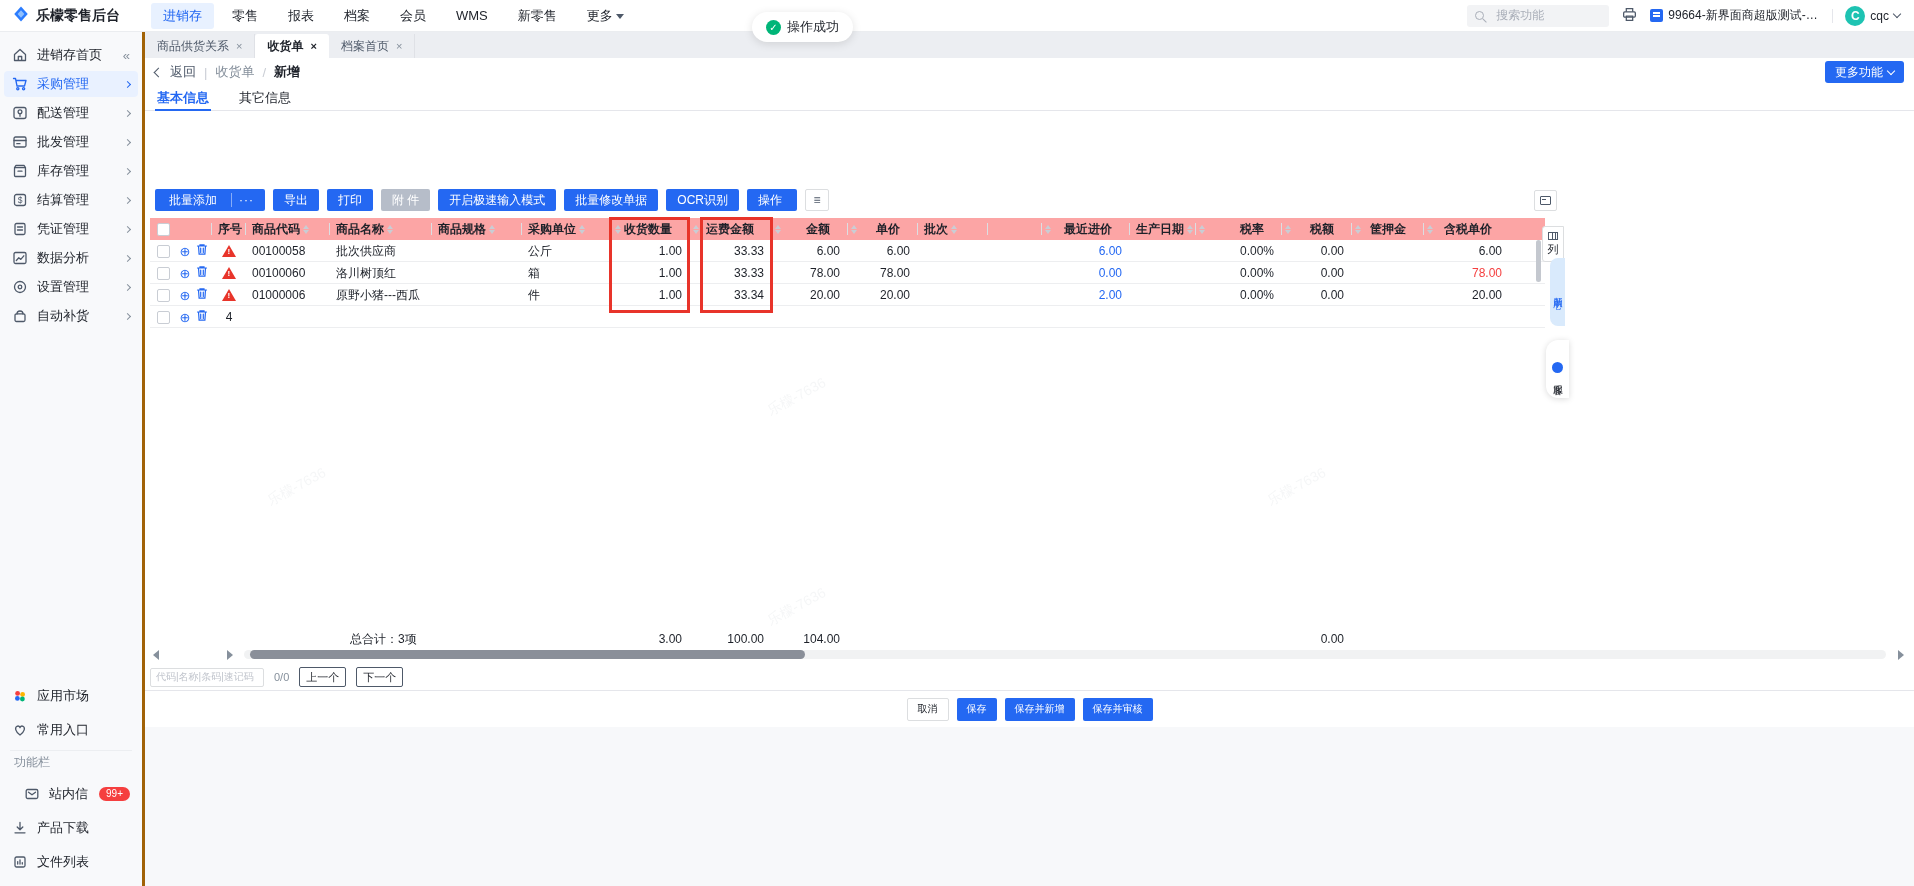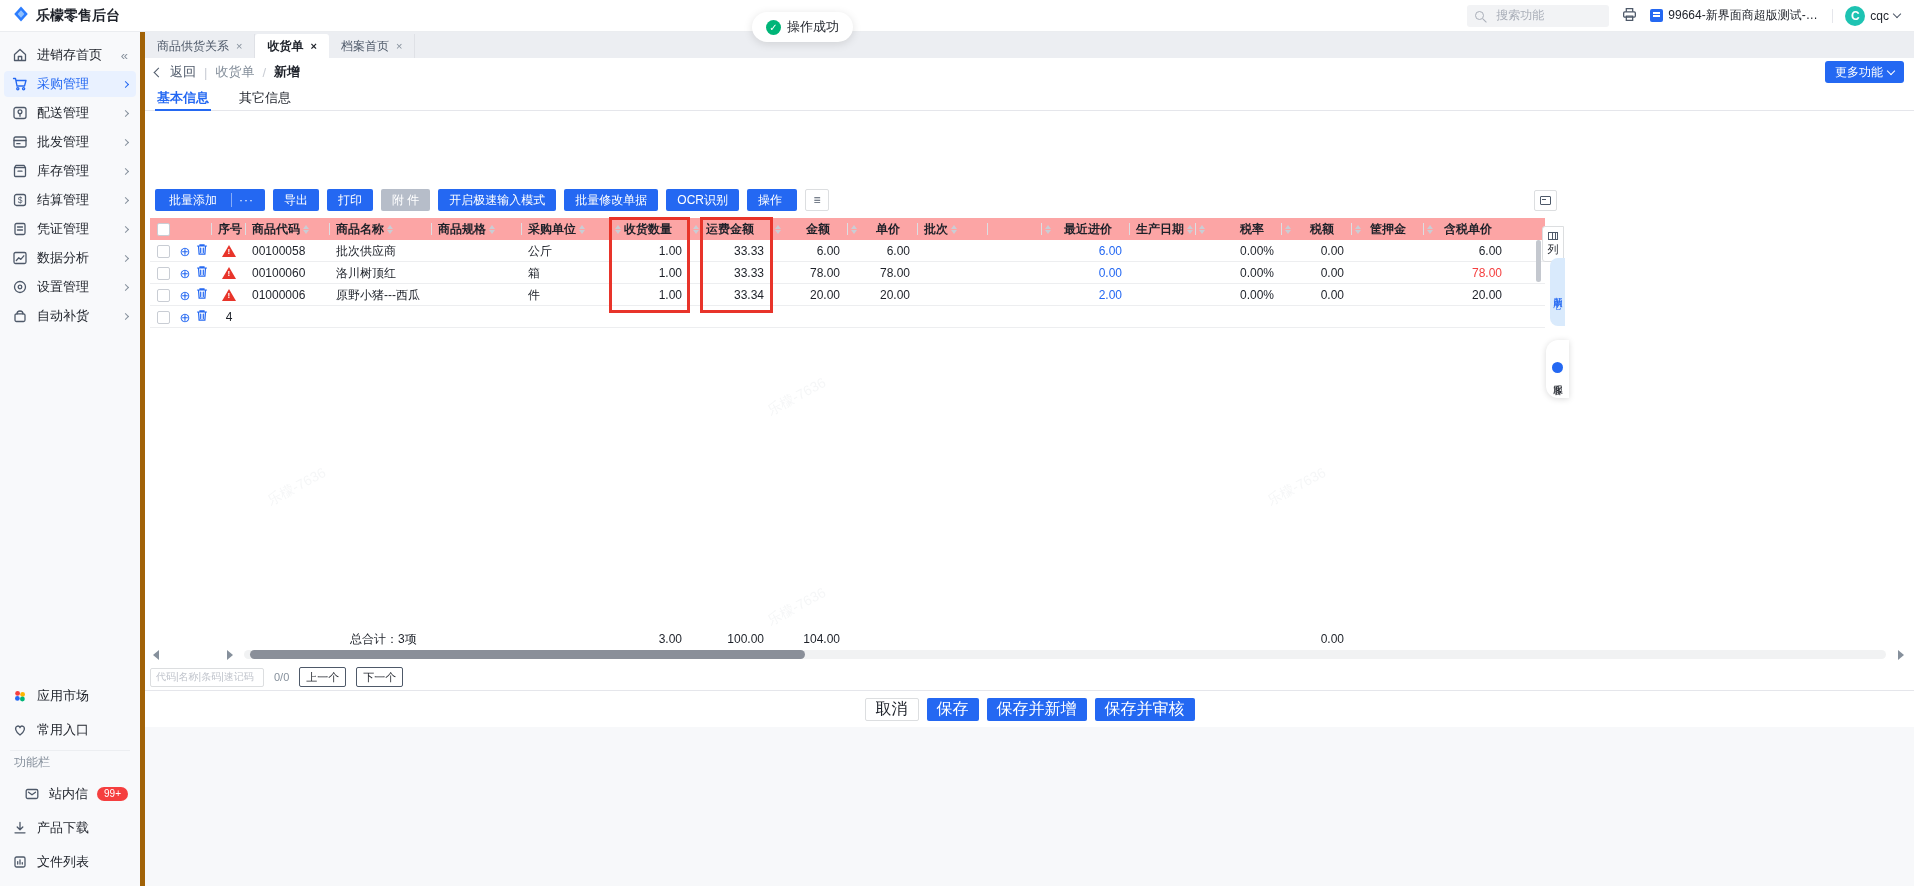--- a/index.html
+++ b/index.html
@@ -22,21 +22,21 @@
   .doc-ico{width:13px;height:13px;background:#2468f2;border-radius:2px;position:relative;flex:none}
   .doc-ico::after{content:'';position:absolute;left:3px;top:3px;width:7px;height:1.5px;background:#fff;box-shadow:0 3px 0 #fff}
   .vdiv{width:1px;height:14px;background:#e5e6eb}
   .avatar{width:20px;height:20px;border-radius:50%;background:#1ec3b2;color:#fff;font-size:12px;font-weight:700;display:flex;align-items:center;justify-content:center}
   .user{display:flex;align-items:center;gap:5px}
   .chev{display:inline-block;width:6px;height:6px;border-right:1.5px solid #4e5969;border-bottom:1.5px solid #4e5969;transform:rotate(45deg);margin-top:-3px}
   
   #toast{position:absolute;left:752px;top:12px;z-index:60;background:#fff;border-radius:16px;box-shadow:0 2px 10px rgba(0,0,0,.12);display:flex;align-items:center;gap:6px;padding:6px 14px;font-size:13px}
   .check{width:15px;height:15px;border-radius:50%;background:#00b578;color:#fff;font-size:10px;display:flex;align-items:center;justify-content:center}
   
-  #sidebar{position:absolute;left:0;top:32px;width:145px;height:854px;background:#f8f9fb;border-right:5px solid #a16207;z-index:20}
+  #sidebar{position:absolute;left:0;top:32px;width:145px;height:854px;background:#f8f9fb;border-right:3px solid #a16207;z-index:20}
   .side-item{display:flex;align-items:center;gap:9px;height:26px;margin:3px 4px;padding:0 8px;border-radius:4px;color:#1d2129;font-size:13px;cursor:pointer;position:relative}
   .side-item .ic{width:16px;height:16px;flex:none;display:flex;align-items:center;justify-content:center}
   .side-item svg{stroke:#4e5969;fill:none;stroke-width:1.3;stroke-linecap:round;stroke-linejoin:round}
   .side-item.active{background:#e9f1ff;color:#2468f2}
   .side-item.active svg{stroke:#2468f2}
   .side-item .rchev{margin-left:auto;width:5px;height:5px;border-top:1.4px solid #86909c;border-right:1.4px solid #86909c;transform:rotate(45deg)}
   .side-item.active .rchev{border-color:#2468f2}
   .collapse{margin-left:auto;color:#86909c;font-size:13px}
   .side-sec{color:#86909c;font-size:12px;padding:6px 14px 2px}
   .badge{margin-left:auto;background:#f53f3f;color:#fff;border-radius:9px;font-size:10px;padding:1px 7px;line-height:12px}
@@ -122,21 +122,21 @@
   .arr.r{border-left:6px solid #86909c}
   .track{position:absolute;left:99px;right:28px;top:2px;height:9px;background:#f1f2f3;border-radius:5px}
   .thumb{position:absolute;left:6px;width:555px;top:0;height:9px;background:#8a8f99;border-radius:5px;cursor:pointer}
   
   #quickrow{position:absolute;left:150px;top:666px;height:22px;display:flex;align-items:center;gap:10px;z-index:6}
   .qinput{width:114px;height:19px;border:1px solid #dcdee0;border-radius:2px;padding:0 5px;font-size:10px;color:#c0c4cc;display:flex;align-items:center;background:#fff;overflow:hidden;white-space:nowrap}
   .counter{color:#86909c;font-size:11px}
   .sbtn{height:20px;border:1px solid #4e5969;border-radius:2px;background:#fff;padding:0 6px;font-size:11px;color:#1d2129;cursor:pointer;font-family:inherit}
   
   #actionbar{position:absolute;left:145px;top:690px;right:0;height:37px;background:#fff;border-top:1px solid #e5e6eb;display:flex;align-items:center;justify-content:center;gap:8px;z-index:15}
-  .abtn{height:23px;border-radius:2px;font-size:16px;padding:0 10px;cursor:pointer;font-family:Liberation Sans, sans-serif}
+  .abtn{height:23px;border-radius:2px;font-size:10px;padding:0 10px;cursor:pointer;font-family:Liberation Sans, sans-serif}
   .abtn.ghost{background:#fff;border:1px solid #dcdee0;color:#1d2129}
   .abtn.fill{background:#2468f2;border:none;color:#fff}
   #coltab{position:absolute;left:1542px;top:226px;width:22px;height:36px;border:1px solid #dcdee0;border-left:1px solid #dcdee0;background:#fff;border-radius:3px 0 0 3px;display:flex;flex-direction:column;align-items:center;justify-content:center;gap:2px;color:#1d2129;font-size:11px;z-index:25;cursor:pointer}
   .grid-ico{width:10px;height:8px;border:1px solid #4e5969;position:relative}
   .grid-ico::after{content:'';position:absolute;left:3px;top:0;bottom:0;width:1px;background:#4e5969;box-shadow:3px 0 0 #4e5969}
   #helptab{position:absolute;left:1550px;top:258px;width:15px;height:68px;background:#d9eafc;border-radius:8px 0 0 8px;display:flex;align-items:center;justify-content:center;z-index:25;cursor:pointer}
   #helptab span{writing-mode:vertical-rl;text-orientation:upright;font-size:9px;color:#2468f2;letter-spacing:1px}
   #servicetab{position:absolute;left:1546px;top:340px;width:23px;height:58px;background:#fff;border-radius:12px 0 0 12px;box-shadow:0 1px 6px rgba(0,0,0,.15);display:flex;flex-direction:column;align-items:center;justify-content:center;gap:4px;z-index:25;cursor:pointer}
   #servicetab .dot{width:11px;height:11px;border-radius:50%;background:#2468f2}
   #servicetab span{writing-mode:vertical-rl;text-orientation:upright;font-size:10px;color:#1d2129}
@@ -152,20 +152,30 @@
 <div id="topbar">
   <div class="logo-wrap">
     <span>
       <svg width="18" height="18" viewBox="0 0 24 24">
           <path d="M12 2 L21 12 L12 22 L3 12 Z" fill="#2b7cff"></path>
           <path d="M12 7 L16.5 12 L12 17 L7.5 12 Z" fill="#8fc0ff"></path>
         </svg>
     </span>
     <span class="logo-text">乐檬零售后台</span>
   </div>
+  <div class="top-menu">
+    <span class="menu-item active">进销存</span>
+    <span class="menu-item">零售</span>
+    <span class="menu-item">报表</span>
+    <span class="menu-item">档案</span>
+    <span class="menu-item">会员</span>
+    <span class="menu-item">WMS</span>
+    <span class="menu-item">新零售</span>
+    <span class="menu-item"><span>更多</span><span class="caret-dn"></span></span>
+  </div>
   <div class="top-right">
     <div class="search-box">
       <span class="mag"></span>
       <span>搜索功能</span>
     </div>
     <span>
       <svg width="17" height="17" viewBox="0 0 16 16" style="stroke:#4e5969;fill:none;stroke-width:1.2">
           <rect x="2.5" y="5.5" width="11" height="5" rx="1"></rect>
           <path d="M5 5.5 V2.5 h6 v3 M5 9.5 h6 v4 H5 z"></path>
         </svg>

